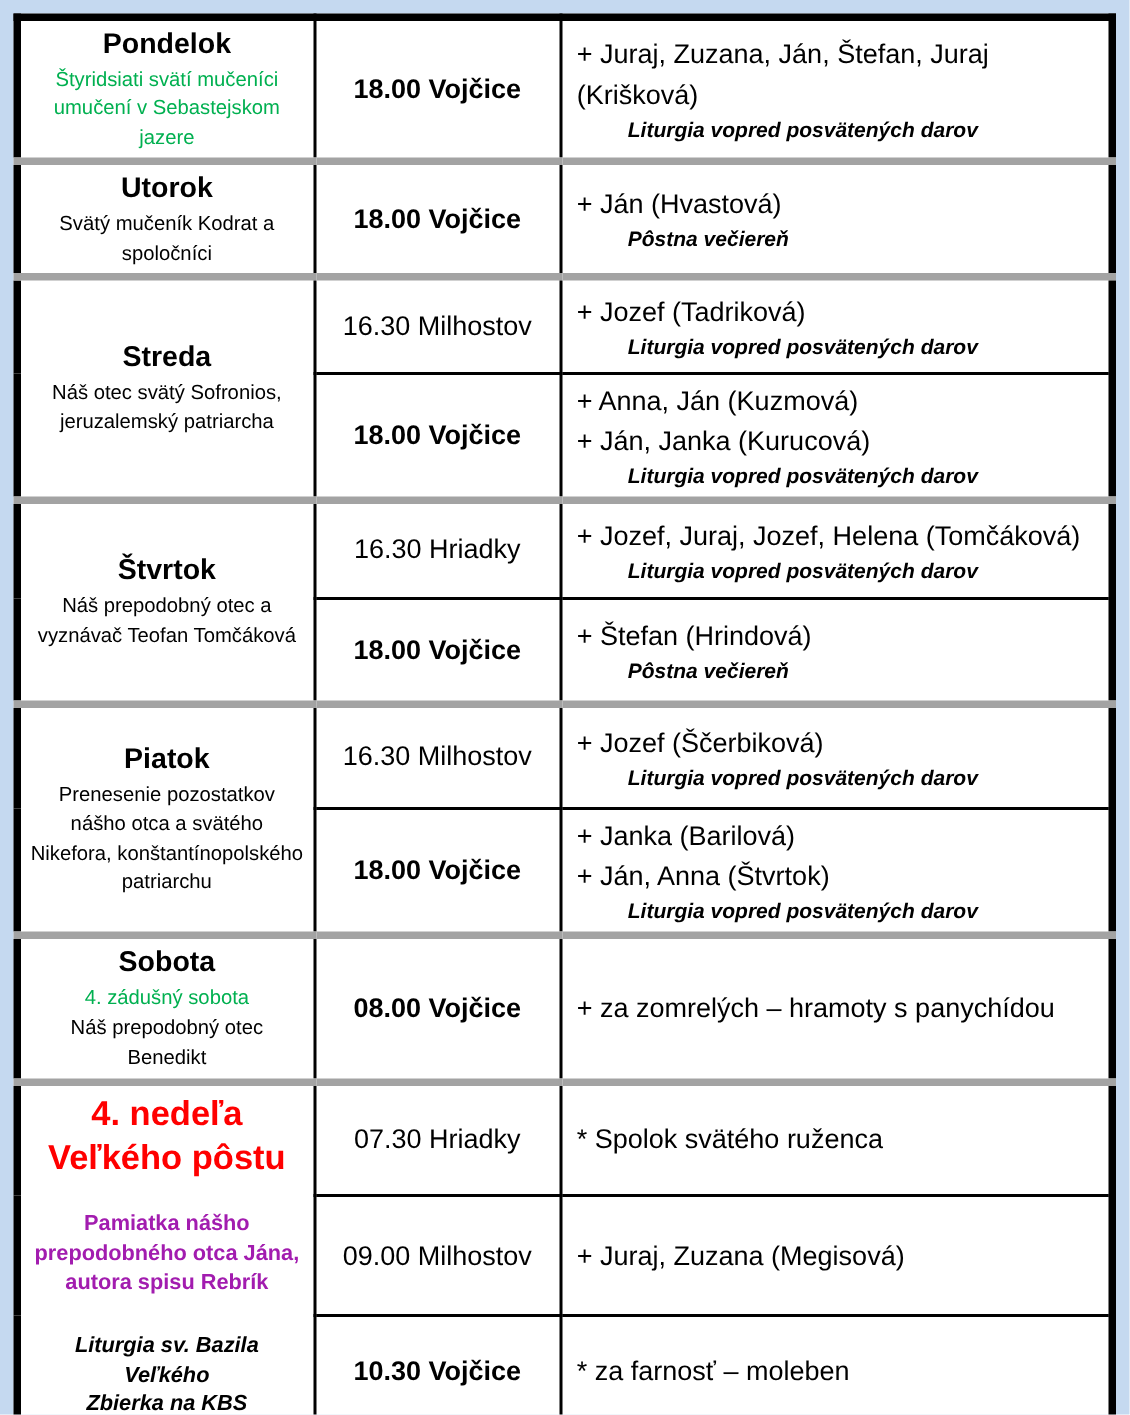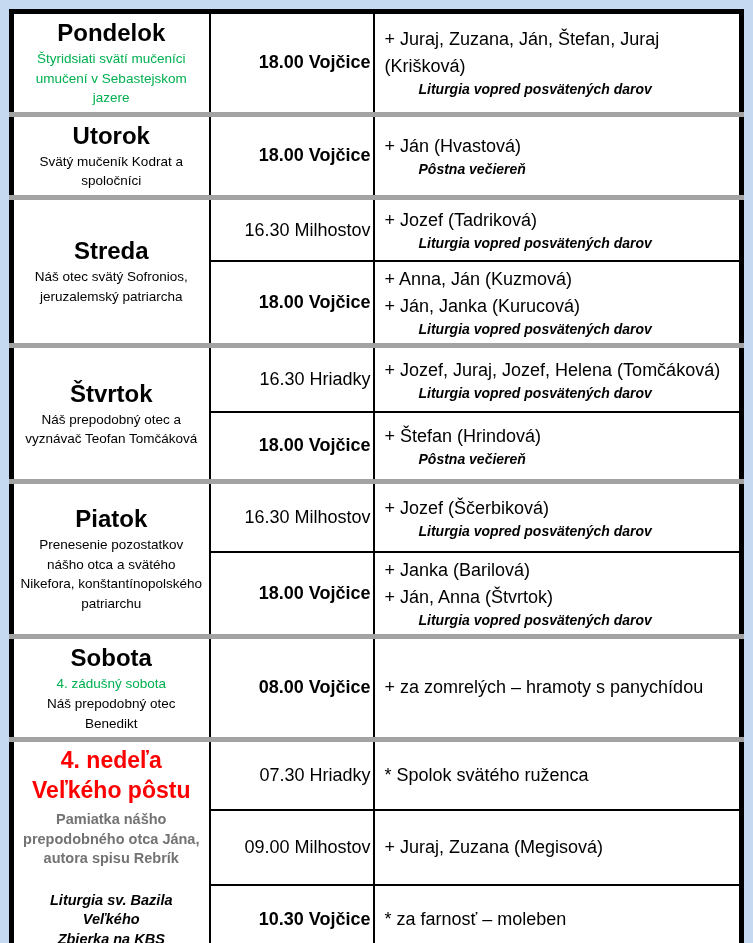--- a/index.html
+++ b/index.html
@@ -24,29 +24,29 @@
     vertical-align: middle;
     padding: 3px 6px;
     box-sizing: border-box;
   }
   tr.group-start td { border-top: 5px solid #a3a3a3; }
 
   col.c1 { width: 198px; }
   col.c2 { width: 164px; }
 
   .day-cell { text-align: center; padding: 4px 6px; }
-  .day-name { font-size: 24px; font-weight: bold; line-height: 1.25; }
+  .day-name { font-size: 19px; font-weight: bold; line-height: 1.25; }
   .day-sub  { font-size: 13.5px; line-height: 1.45; margin-top: 1px; }
   .green { color: #00b050; }
 
   .sunday-title { font-size: 23px; font-weight: bold; line-height: 1.3; color: #ff0000; }
-  .sunday-sub   { font-size: 14.5px; font-weight: bold; line-height: 1.35; color: #737373; margin-top: 4px; }
+  .sunday-sub   { font-size: 14.5px; font-weight: bold; line-height: 1.35; color: #a21caf; margin-top: 20px; }
   .sunday-note  { font-size: 14.5px; font-weight: bold; font-style: italic; line-height: 1.35; margin-top: 22px; }
 
-  .time-cell { text-align: right; font-size: 18px; padding: 3px 2px; }
+  .time-cell { text-align: center; font-size: 18px; padding: 3px 2px; }
   .time-bold { font-weight: bold; }
 
   .int-cell { padding: 4px 6px 4px 10px; }
   .int-line { font-size: 18px; line-height: 1.5; }
   .note {
     font-size: 14px; font-weight: bold; font-style: italic;
     text-align: left; padding-left: 34px; line-height: 1.35;
   }
 </style>
 </head>

